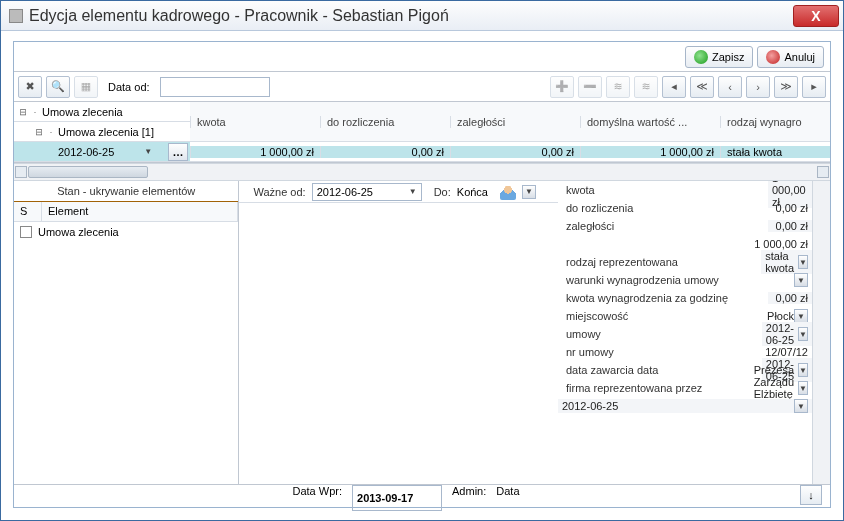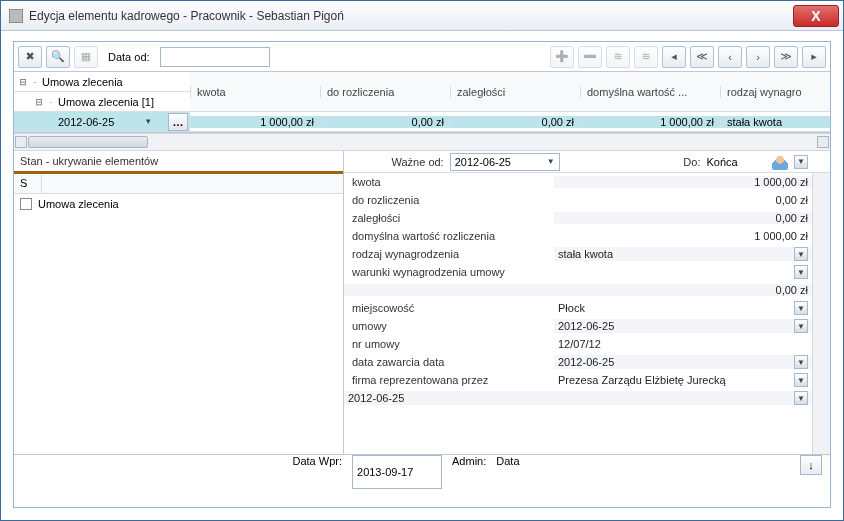--- a/index.html
+++ b/index.html
@@ -1,20 +1,20 @@
 <!DOCTYPE html>
 <html><head>
 <meta charset="utf-8">
 <style>
   * { box-sizing: border-box; }
   body { margin: 0; font-family: Tahoma, Arial, sans-serif; font-size: 11px; background: #5a8cc7; overflow: hidden; }
   .window { width: 844px; height: 521px; background: #fff; border: 1px solid #3a6aa0; box-shadow: 0 0 6px rgba(0,0,0,.3); position: relative; }
   .titlebar { height: 30px; background: linear-gradient(#fdfdfd,#e9eef5); display:flex; align-items:center; padding: 0 4px 0 8px; border-bottom:1px solid #b8c8dc; }
   .titlebar .icon { width:14px; height:14px; background:#bbb; border:1px solid #888; margin-right:6px; }
-  .titlebar .title { flex:1; color:#333; font-size:12px; }
+  .titlebar .title { flex:1; color:#333; font-size:16px; }
   .titlebar .close { width:46px; height:22px; background:linear-gradient(#e27070,#c82a2a); border:1px solid #a02020; border-radius:3px; color:#fff; display:flex; align-items:center; justify-content:center; font-size:14px; font-weight:bold; cursor:pointer; }
   .content { position:absolute; top:40px; left:12px; right:12px; bottom:12px; border:1px solid #9ab3cf; background:#fff; }
   .actionbar { height:30px; border-bottom:1px solid #c0c7d1; display:flex; align-items:center; justify-content:flex-end; padding:0 6px; gap:4px; }
   .btn { height:22px; border:1px solid #a7b6c9; background:linear-gradient(#fefefe,#e8edf3); border-radius:3px; display:flex; align-items:center; padding:0 8px; gap:4px; cursor:pointer; }
   .btn .ico { width:14px; height:14px; border-radius:50%; }
   .ico-save { background: radial-gradient(circle at 40% 40%, #8fe28f, #1a9a1a); }
   .ico-cancel { background: radial-gradient(circle at 40% 40%, #f4a0a0, #c02020); }
   .toolbar { height:30px; border-bottom:1px solid #c0c7d1; display:flex; align-items:center; padding:0 4px; gap:4px; }
   .tbtn { width:24px; height:22px; border:1px solid #b3c0d1; background:linear-gradient(#fefefe,#e6ecf2); border-radius:2px; display:flex; align-items:center; justify-content:center; cursor:pointer; font-size:11px; color:#555; }
   .tbtn.disabled { opacity:.5; cursor:default; }
@@ -36,58 +36,68 @@
   .grid-row .cell { border-left:1px solid #d7dde5; padding:0 6px; text-align:right; }
   .grid-row.sel .cell { background:#bde4ea; }
   .cell.left { text-align:left; }
   .c1{width:130px}.c2{width:130px}.c3{width:130px}.c4{width:140px}.c5{width:110px}
   .hscroll { height:18px; background:#f0f2f5; border-top:1px solid #d0d7df; border-bottom:1px solid #d0d7df; position:relative; }
   .hscroll .thumb { position:absolute; left:14px; top:2px; height:12px; width:120px; background:linear-gradient(#e6ecf2,#cfd7e0); border:1px solid #aab6c4; border-radius:2px; }
   .hscroll .arrow { position:absolute; top:2px; width:12px; height:12px; background:#e6ecf2; border:1px solid #aab6c4; }
   .hscroll .arrow.l{left:1px} .hscroll .arrow.r{right:1px}
   .lower { display:flex; height: calc(100% - 30px - 30px - 60px - 18px - 24px); }
   .panel-left { width:330px; border-right:1px solid #c0c7d1; display:flex; flex-direction:column; }
-  .panel-title { padding:4px 6px; border-bottom:3px solid #a16207; color:#333; }
+  .panel-title { padding:4px 6px; border-bottom:1px solid #a16207; color:#333;text-align:center; }
   .list-head { display:flex; height:20px; border-bottom:1px solid #d7dde5; background:#f7f9fb; }
   .list-head div { padding:3px 6px; border-right:1px solid #d7dde5; }
   .list-body { flex:1; }
   .list-row { display:flex; align-items:center; height:20px; padding:0 6px; gap:6px; }
   .chk { width:12px; height:12px; border:1px solid #888; background:#fff; }
-  .panel-right { flex:1; display:flex; flex-direction:column; position:relative; }
+  .panel-right { flex:1; display:flex; flex-direction:row; position:relative; }
   .form-top { display:flex; align-items:center; height:22px; padding:2px 22px 2px 8px; gap:6px; border-bottom:1px solid #d7dde5; }
   .form-top .lbl { color:#333; }
   .form-top .inpt { border:1px solid #a8b8cc; background:#fff; height:18px; padding:0 4px; width:110px; display:flex; align-items:center; justify-content:space-between; }
   .pair-list { flex:1; overflow:hidden; position:relative; }
   .pair-row { display:flex; height:18px; align-items:center; }
   .pair-row .k { width:210px; padding-left:8px; color:#333; background:#fff; }
   .pair-row .v { flex:1; padding-right:22px; padding-left:4px; color:#222; display:flex; justify-content:space-between; align-items:center; }
   .pair-row:nth-child(odd) .v { background:#f3f5f8; }
   .pair-row .v.right { justify-content:flex-end; }
   .dd { width:14px; height:14px; background:linear-gradient(#fefefe,#d8dee6); border:1px solid #a8b8cc; display:flex; align-items:center; justify-content:center; font-size:8px; color:#444; cursor:pointer; }
   .vscroll { position:absolute; right:0; top:0; bottom:0; width:18px; background:#f0f2f5; border-left:1px solid #d0d7df; }
   .footer { height:24px; border-top:1px solid #c0c7d1; display:flex; padding:0 8px; gap:10px; }
-  .footer .inpt2 { border:1px solid #a8b8cc; height:34px; padding:5px 4px; width:90px; display:flex; align-items:center; }
+  .footer .inpt2 { border:1px solid #a8b8cc; height:26px; padding:5px 4px; width:90px; display:flex; align-items:center;font-weight:bold; }
   .footer .down { width:22px; height:20px; border:1px solid #a8b8cc; background:linear-gradient(#fefefe,#e6ecf2); display:flex; align-items:center; justify-content:center; font-weight:bold; cursor:pointer; }
   .person-ico { width:16px;height:16px;background:radial-gradient(circle at 50% 35%, #f0c698 30%, transparent 31%), radial-gradient(circle at 50% 85%, #6aa8e0 55%, transparent 56%); border-radius:2px; }
   .drop-arrow { font-size:8px; color:#444; }
   .sel-date { display:flex; align-items:center; gap:30px; }
   .ellipsis-btn { width:20px; height:18px; border:1px solid #a8b8cc; background:linear-gradient(#fefefe,#e0e6ee); display:flex; align-items:center; justify-content:center; font-weight:bold; cursor:pointer; margin-left:auto; margin-right:2px; }
 </style>
 </head>
 <body>
 
 <div class="window">
   <div class="titlebar">
     <div class="icon"></div>
     <div class="title">Edycja elementu kadrowego - Pracownik - Sebastian Pigoń</div>
     <div class="close">X</div>
   </div>
 
   <div class="content">
 
+    <div class="actionbar">
+      <div class="btn">
+        <span class="ico ico-save"></span>
+        <span>Zapisz</span>
+      </div>
+      <div class="btn">
+        <span class="ico ico-cancel"></span>
+        <span>Anuluj</span>
+      </div>
+    </div>
 
     <div class="toolbar">
       <div class="tbtn">✖</div>
       <div class="tbtn">🔍</div>
       <div class="tbtn disabled">▦</div>
       <span class="tlabel">Data od:</span>
       <input class="tinput" value="" style="">
       <span class="spacer"></span>
       <div class="tbtn disabled">➕</div>
       <div class="tbtn disabled">➖</div>
@@ -145,20 +155,21 @@
       <div class="arrow l"></div>
       <div class="thumb"></div>
       <div class="arrow r"></div>
     </div>
 
     <div class="lower">
       <div class="panel-left">
         <div class="panel-title">Stan - ukrywanie elementów</div>
         <div class="list-head">
           <div style="width:28px">S</div>
+          <div style="flex:1">Element</div>
         </div>
         <div class="list-body">
           <div class="list-row">
             <span class="chk"></span>
             <span>Umowa zlecenia</span>
           </div>
         </div>
       </div>
 
       <div class="panel-right">
@@ -189,40 +200,40 @@
                 <span>0,00 zł</span>
               </div>
             </div>
             <div class="pair-row">
               <div class="k">zaległości</div>
               <div class="v right">
                 <span>0,00 zł</span>
               </div>
             </div>
             <div class="pair-row">
-              <div class="k">domyślna wartość rozliczenia</div>
               <div class="v right">
                 <span>1 000,00 zł</span>
               </div>
             </div>
             <div class="pair-row">
-              <div class="k">rodzaj wynagrodzenia</div>
+              <div class="k">rodzaj reprezentowana</div>
               <div class="v">
                 <span>stała kwota</span>
                 <span class="dd">▼</span>
               </div>
             </div>
             <div class="pair-row">
               <div class="k">warunki wynagrodzenia umowy</div>
               <div class="v">
                 <span></span>
                 <span class="dd">▼</span>
               </div>
             </div>
             <div class="pair-row">
+              <div class="k">kwota wynagrodzenia za godzinę</div>
               <div class="v right">
                 <span>0,00 zł</span>
               </div>
             </div>
             <div class="pair-row">
               <div class="k">miejscowość</div>
               <div class="v">
                 <span>Płock</span>
                 <span class="dd">▼</span>
               </div>

